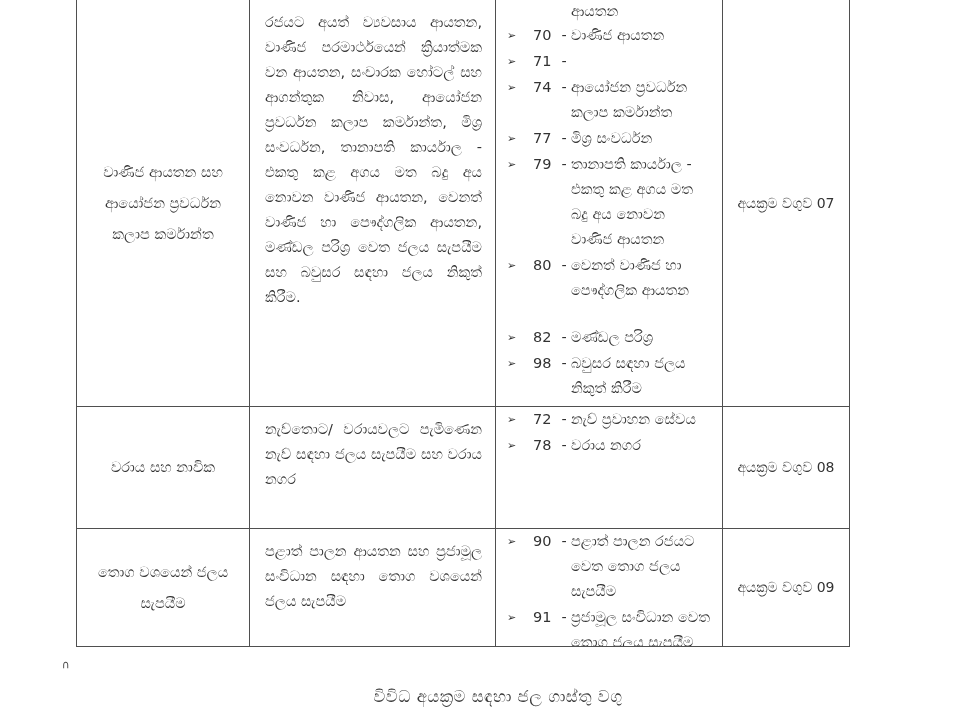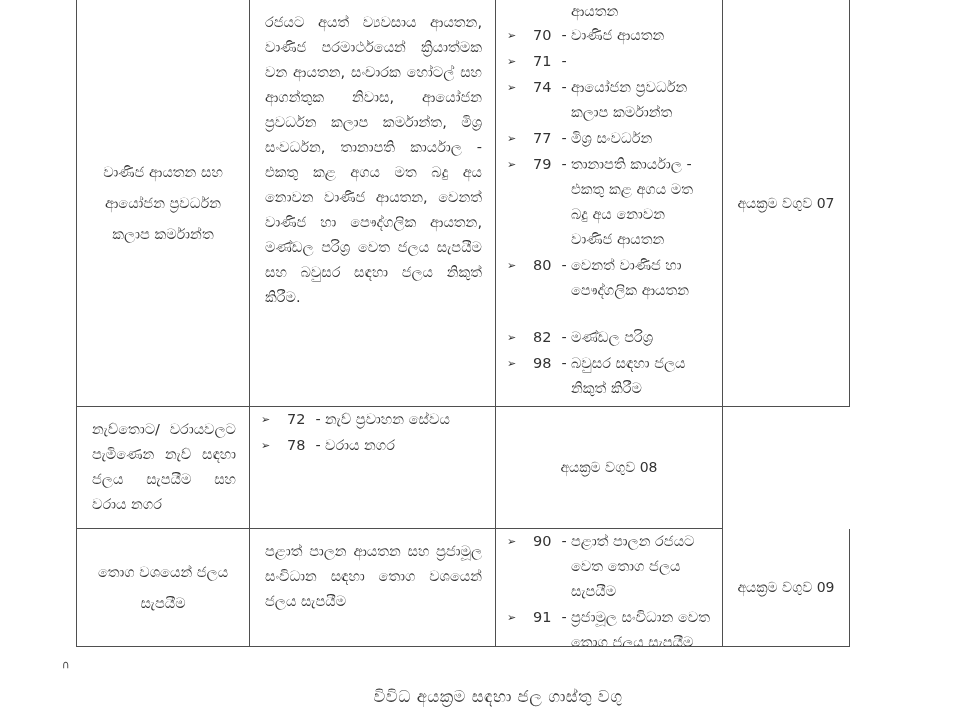--- a/index.html
+++ b/index.html
@@ -99,20 +99,23 @@
           <span class="sep">-</span>
           <span class="lbl">බවුසර සඳහා ජලය නිකුත් කිරීම</span>
         </div>
       </div>
       <div class="cell r1 c-tariff">
         <div>අයක්‍රම වගුව 07</div>
       </div>
     </div>
 
     <div class="trow">
+      <div class="cell r2 c-cat">
+        <div>වරාය සහ නාවික</div>
+      </div>
       <div class="cell r2 c-desc">
         <div>නැව්තොට/ වරායවලට පැමිණෙන නැව් සඳහා ජලය සැපයීම සහ වරාය නගර</div>
       </div>
       <div class="cell r2 c-list">
         <div class="item">
           <span class="blt">➢</span>
           <span class="num">72</span>
           <span class="sep">-</span>
           <span class="lbl">නැව් ප්‍රවාහන සේවය</span>
         </div>

